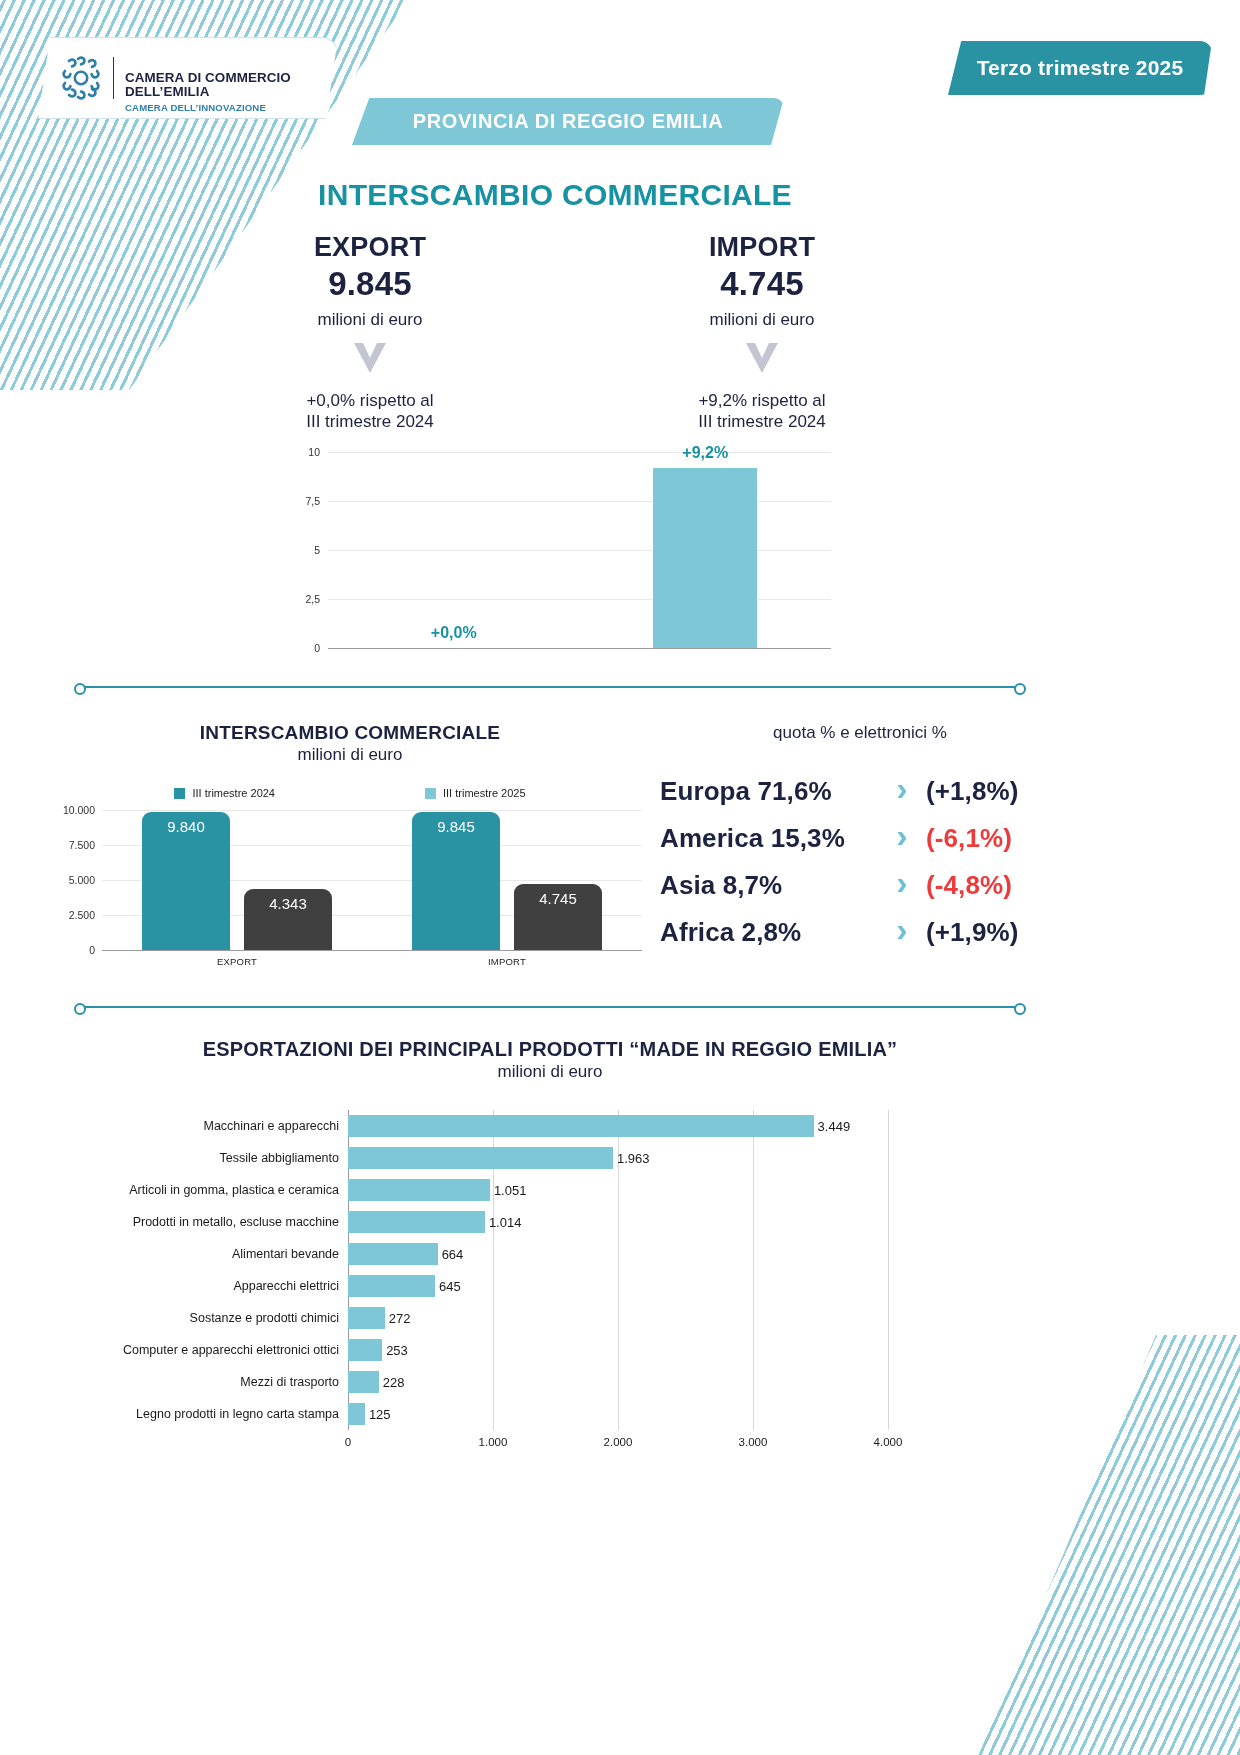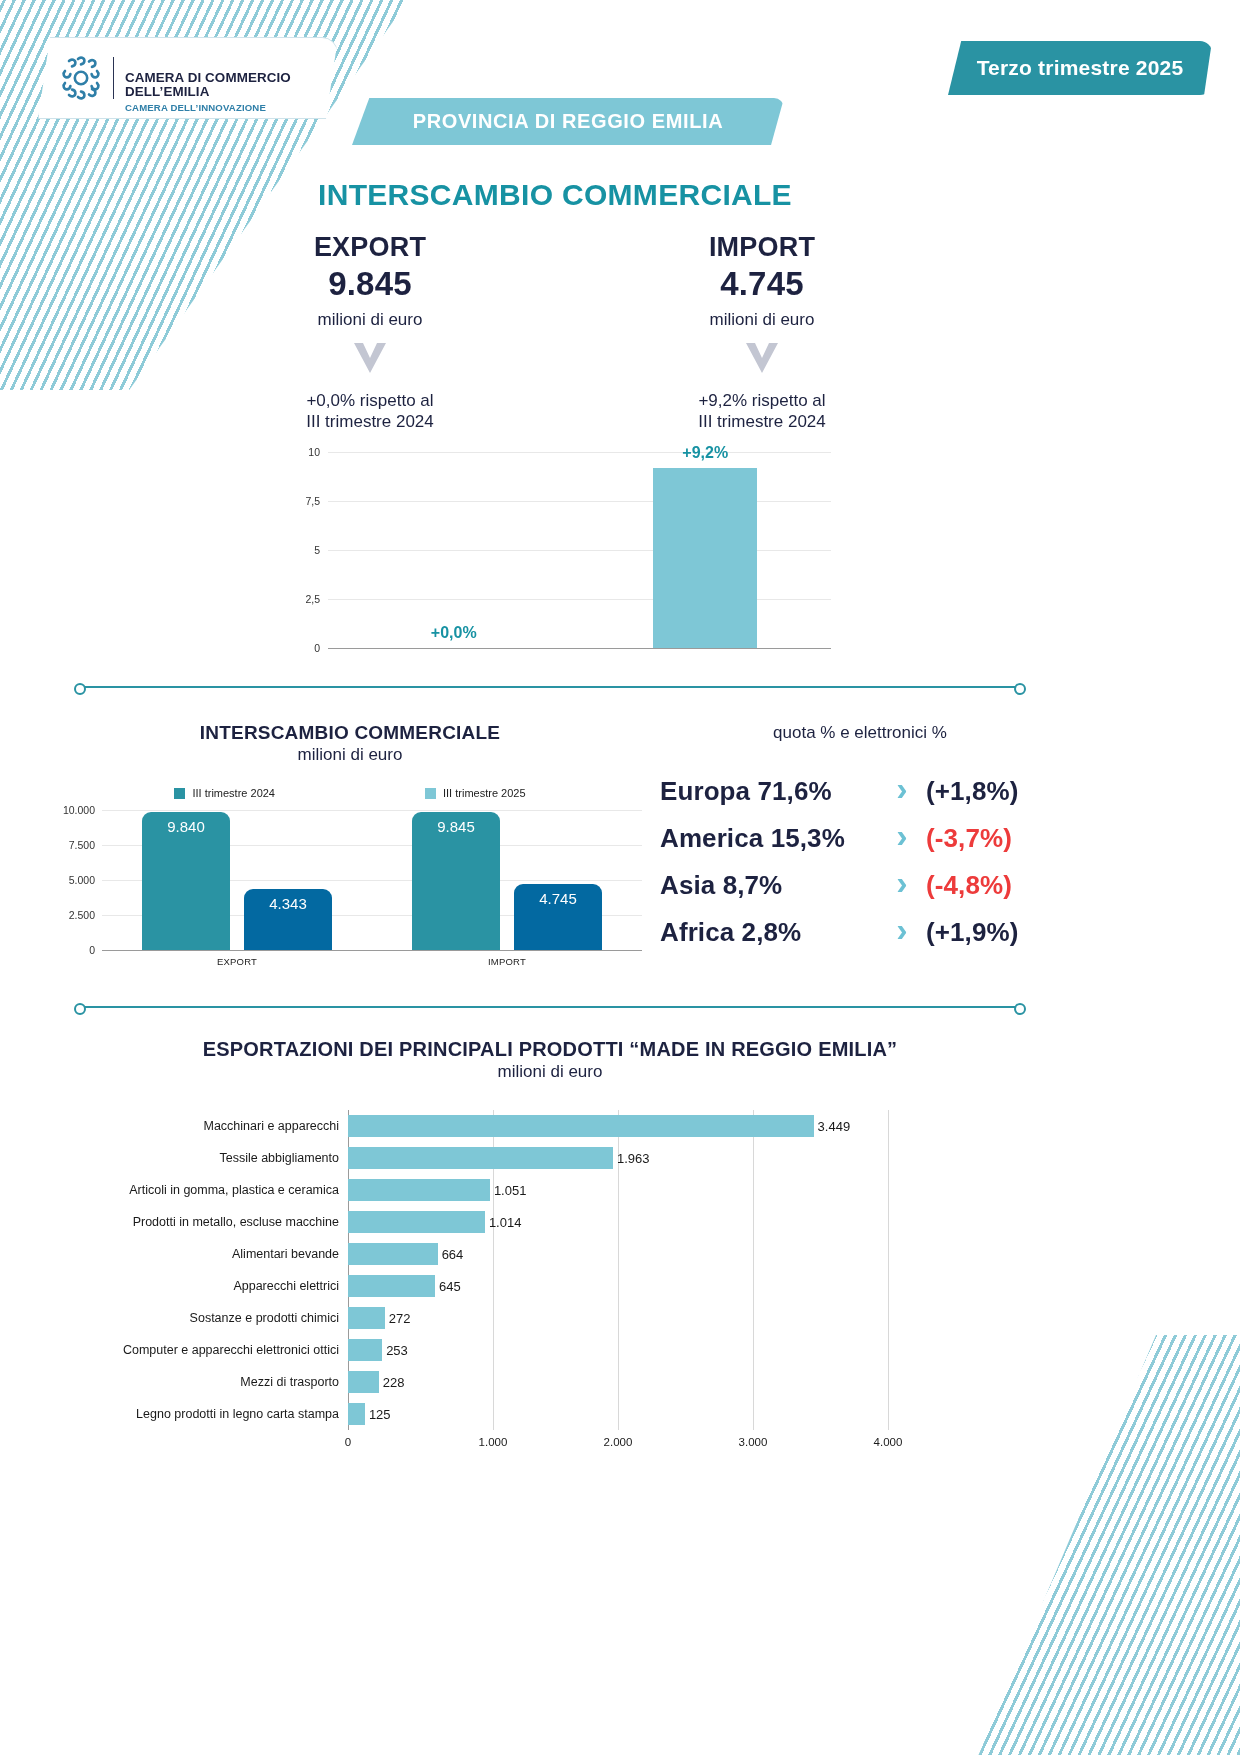--- a/index.html
+++ b/index.html
@@ -140,21 +140,21 @@
   .c2-grid.base { background: #9a9a9a; }
   .c2-tick {
     position: absolute; right: 100%; margin-right: 7px; transform: translateY(-50%);
     font-size: 10.5px; color: #333; white-space: nowrap;
   }
   .c2-bar {
     position: absolute; bottom: 0;
     border-top-left-radius: 9px; border-top-right-radius: 9px;
   }
   .c2-bar.d24 { background: #2a93a3; }
-  .c2-bar.d25 { background: #0369a1; }
+  .c2-bar.d25 { background: #404040; }
   .c2-blabel {
     position: absolute; top: 6px; left: 0; right: 0; text-align: center;
     font-size: 15px; color: #fff; font-weight: 400;
   }
   .c2-cat {
     position: absolute; top: 146px; font-size: 9.5px; color: #222;
     text-align: center; letter-spacing: .2px;
   }
 
   
@@ -335,21 +335,21 @@
     <div class="sec-sub">quota % e elettronici %</div>
     <div class="cont-rows" id="cont-rows">
         <div class="cont-row">
           <span class="cont-name">Europa 71,6%</span>
           <span class="cont-arrow" style="font-size: 34px;">›</span>
           <span class="cont-var">(+1,8%)</span>
         </div>
         <div class="cont-row">
           <span class="cont-name">America 15,3%</span>
           <span class="cont-arrow" style="font-size: 34px;">›</span>
-          <span class="cont-var neg">(-3,7%)</span>
+          <span class="cont-var neg">(-6,1%)</span>
         </div>
         <div class="cont-row">
           <span class="cont-name">Asia 8,7%</span>
           <span class="cont-arrow" style="font-size: 34px;">›</span>
           <span class="cont-var neg">(-4,8%)</span>
         </div>
         <div class="cont-row">
           <span class="cont-name">Africa 2,8%</span>
           <span class="cont-arrow" style="font-size: 34px;">›</span>
           <span class="cont-var">(+1,9%)</span>

